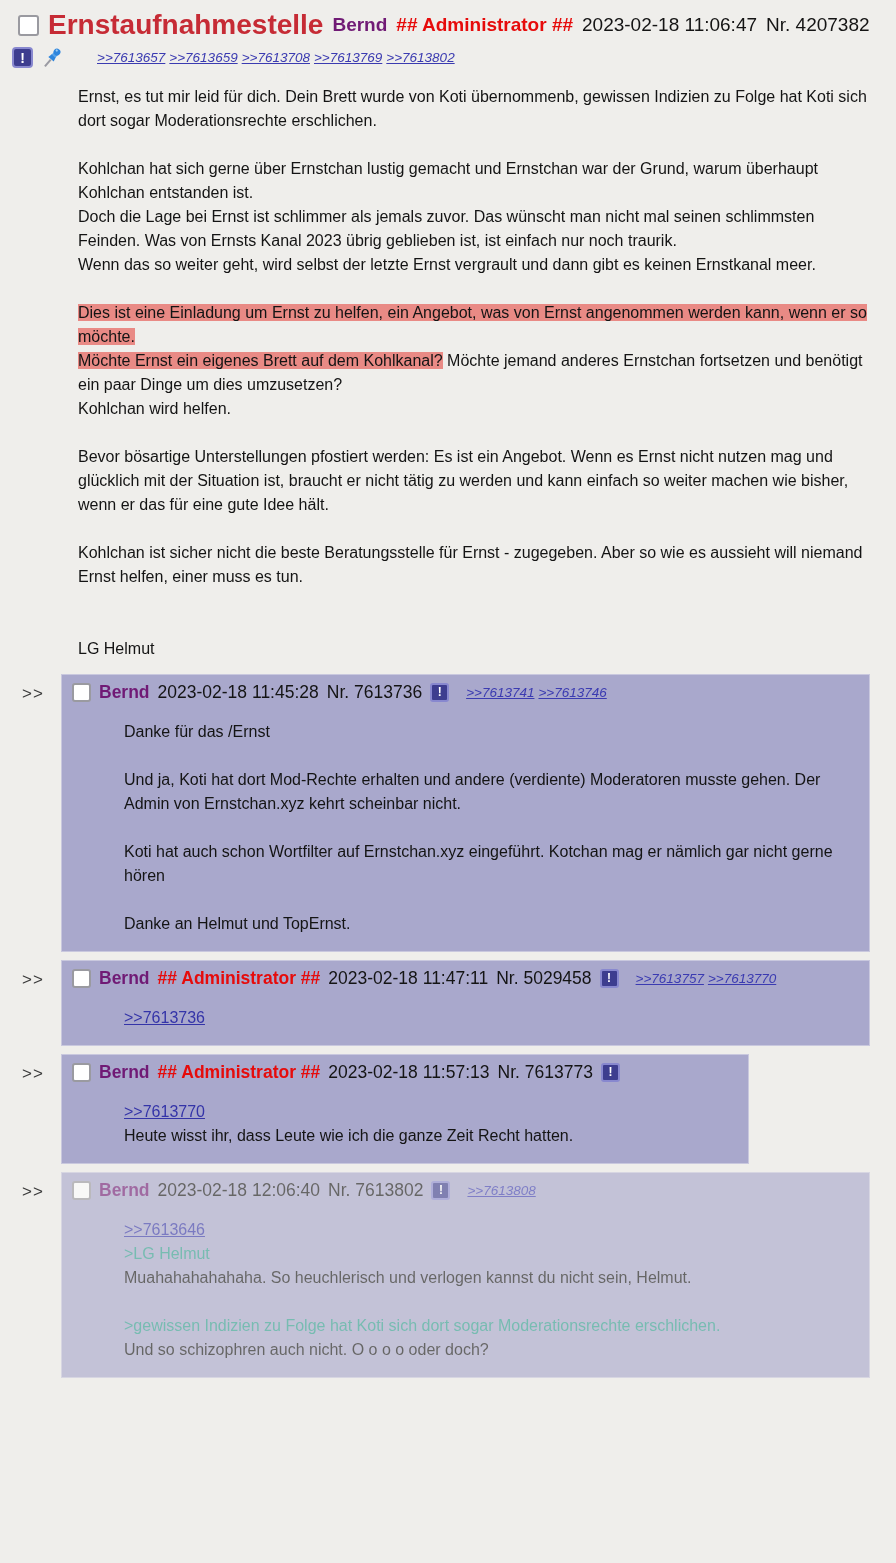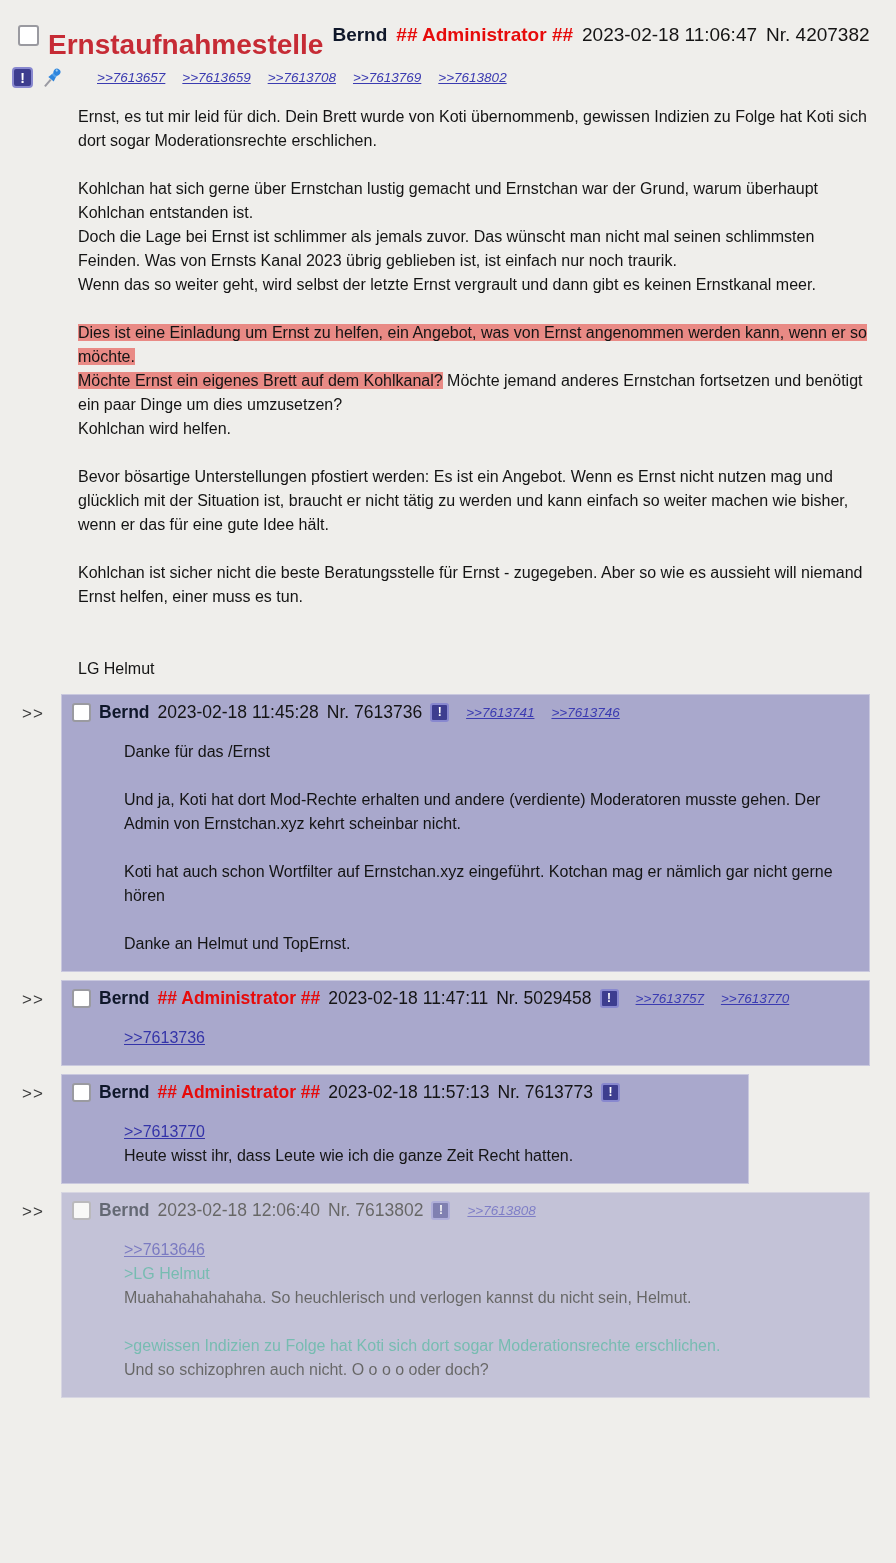--- a/index.html
+++ b/index.html
@@ -16,35 +16,35 @@
   .checkbox{
     width:15px;height:15px;background:#fff;border:2px solid #9a9aa0;
     border-radius:3px;flex:0 0 auto;cursor:pointer;
   }
   .alert-badge{
     width:21px;height:21px;box-sizing:border-box;
     background:#3d3d8f;border:2px solid #8888cf;border-radius:4px;
     color:#fff;font-weight:bold;font-size:14px;line-height:1;
     display:flex;align-items:center;justify-content:center;flex:0 0 auto;
   }
-  .name{color:#0f172a;font-weight:bold;}
+  .name{color:#701a75;font-weight:bold;}
   .capcode{color:#e60b0b;font-weight:bold;}
   .capcode:empty{display:none;}
-  .backlinks{display:inline-flex;gap:17px;align-items:center;}
+  .backlinks{display:inline-flex;gap:4px;align-items:center;}
   .backlink{
     color:#3b3bb1;font-style:italic;font-size:13.5px;
     text-decoration:underline;cursor:pointer;white-space:nowrap;
   }
   .quotelink{color:#3434a8;text-decoration:underline;cursor:pointer;}
   .greentext{color:#2f9e8f;}
   .hl{background:#e98a85;}
 
   
   .op-header{display:flex;align-items:center;gap:9px;padding:4px 0 0 10px;}
-  .subject{color:#c62b35;font-weight:bold;font-size:28px;line-height:1.1;margin-top:20px;}
+  .subject{color:#c62b35;font-weight:bold;font-size:28px;line-height:1.1;}
   .op-header .name,.op-header .capcode,.op-header .meta{font-size:19px;white-space:nowrap;}
   .meta{color:#141414;text-align:center;}
   .op-row2{display:flex;align-items:center;gap:7px;margin:5px 0 0 4px;}
   .op-row2 .backlinks{margin-left:26px;}
   .pin-icon{width:24px;height:24px;flex:0 0 auto;}
   .op-body{
     margin:15px 0 1px 70px;max-width:802px;
     font-size:16px;line-height:1.5;
   }
 

